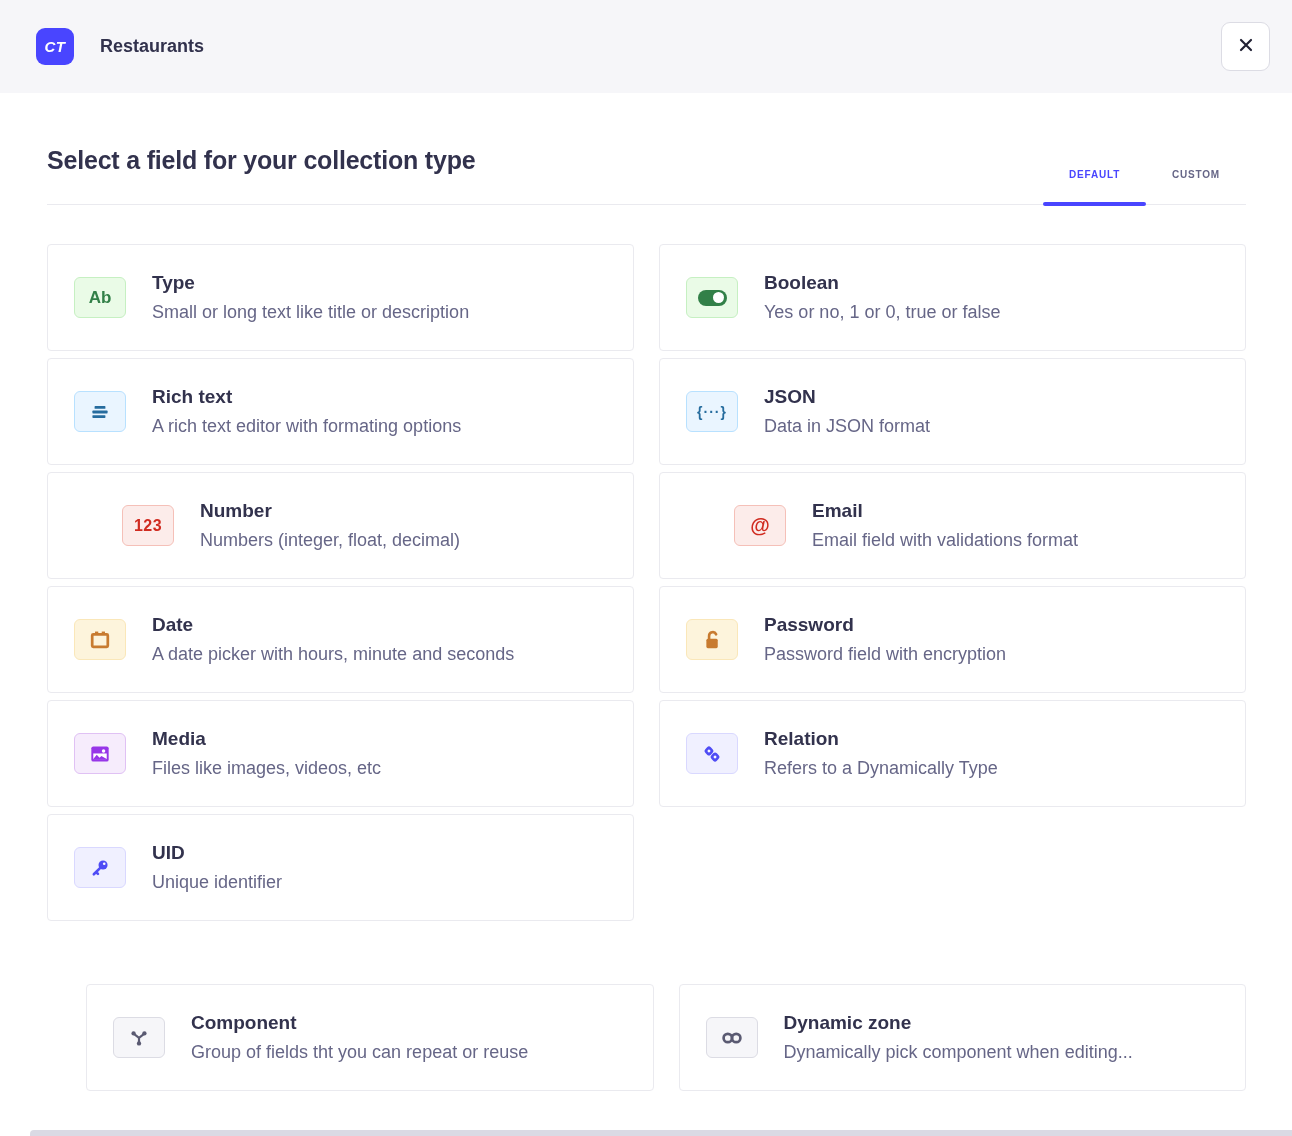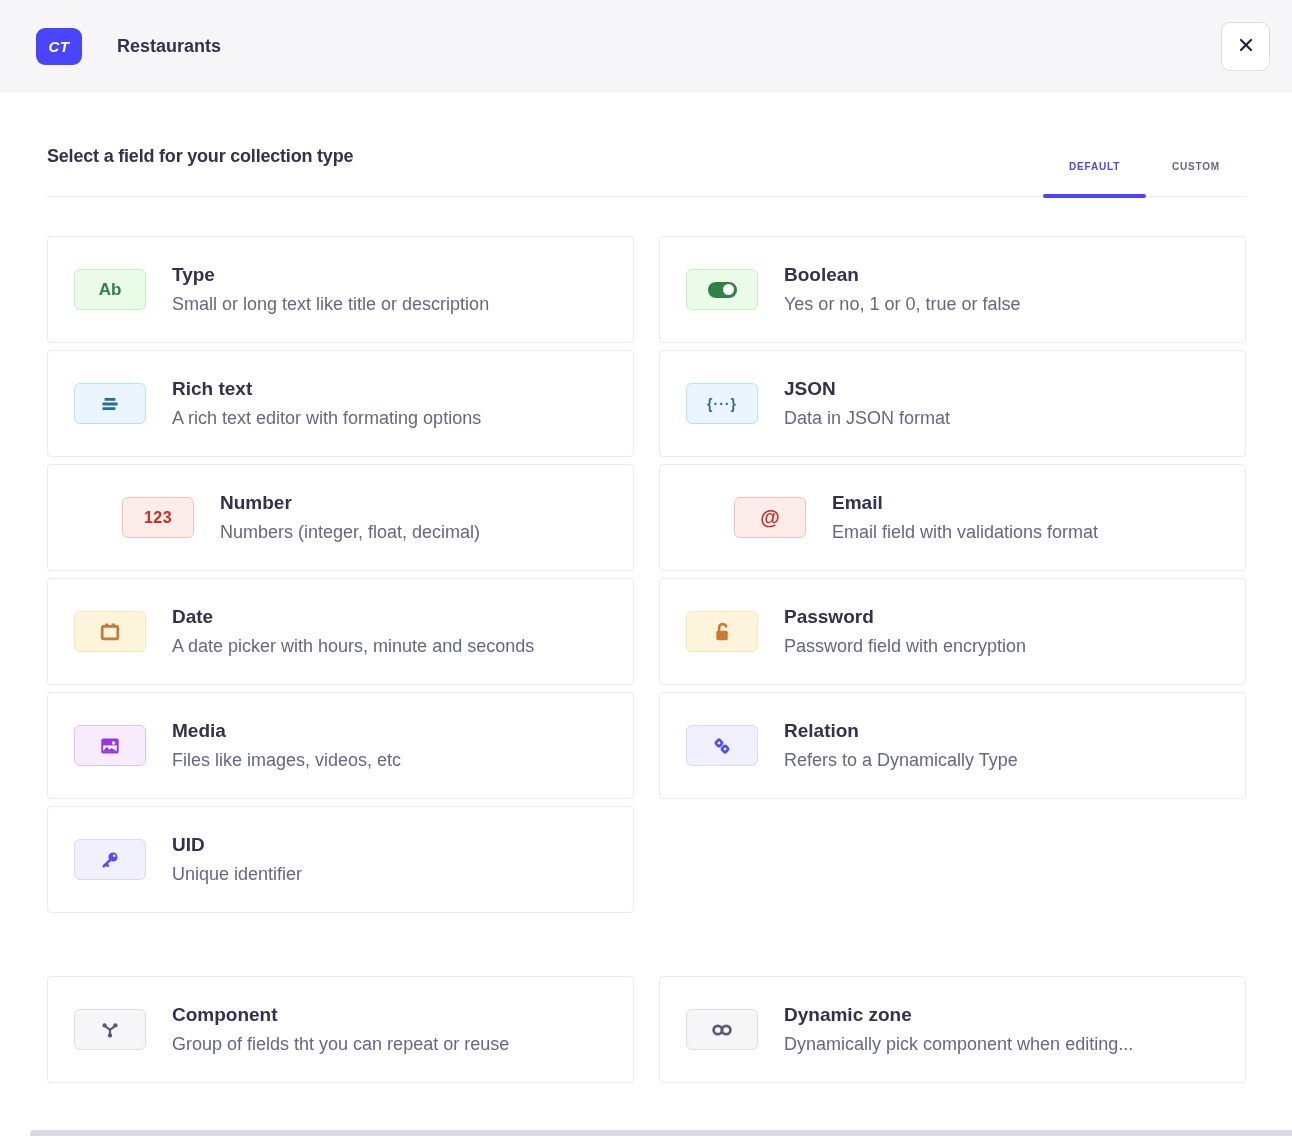--- a/index.html
+++ b/index.html
@@ -10,65 +10,65 @@
     position:relative;
     overflow:hidden;
   }
   
   .topbar {
     height:93px; background:#f6f6f9;
     display:flex; align-items:center;
     padding:0 22px 0 36px;
   }
   .ct-badge {
-    width:46px; height:37px; border-radius:9px;
+    width:38px; height:37px; border-radius:9px;
     background:#4945ff; color:#fff;
     font-weight:700; font-style:italic; font-size:15px;
     display:flex; align-items:center; justify-content:center;
-    margin-right:35px; letter-spacing:.5px;
+    margin-right:26px; letter-spacing:.5px;
   }
   .topbar-title { font-size:18px; font-weight:700; color:#32324d; }
   .close-btn {
     margin-left:auto; width:49px; height:49px;
     background:#fff; border:1px solid #dcdce4; border-radius:9px;
     display:flex; align-items:center; justify-content:center;
     cursor:pointer;
   }
   
   .content { padding:53px 46px 0 47px; }
   .title-row {
     display:flex; align-items:flex-end; justify-content:space-between;
     border-bottom:1px solid #eaeaef;
   }
-  .page-title { font-size:18px; font-weight:700; color:#32324d; padding-bottom:29px; letter-spacing:-.2px; }
+  .page-title { font-size:25px; font-weight:700; color:#32324d; padding-bottom:29px; letter-spacing:-.2px; }
   .tabs { display:flex; }
   .tab {
     position:relative; padding:0 26px 24px;
     font-size:10px; font-weight:700; letter-spacing:.8px;
     color:#666687; cursor:pointer; text-transform:uppercase;
   }
   .tab.active { color:#4945ff; }
   .tab.active::after {
     content:""; position:absolute; left:0; right:0; bottom:-2px;
     height:4px; background:#4945ff; border-radius:2px;
   }
   
   .grid {
     display:grid; grid-template-columns:1fr 1fr;
     column-gap:25px; row-gap:7px; margin-top:39px;
   }
-  .grid.bottom { margin-top:63px; }
+  .grid.bottom { margin-top:63px;margin-left:39px; }
   .card {
     height:107px; background:#fff;
     border:1px solid #eaeaef; border-radius:4px;
     display:flex; align-items:center;
     padding:0 20px 0 26px; cursor:pointer;
   }
   .iconbox {
-    width:72px; height:41px; border-radius:6px;
+    width:52px; height:41px; border-radius:6px;
     border:1px solid transparent;
     display:flex; align-items:center; justify-content:center;
     margin-right:26px; flex-shrink:0;
   }
   .p-green  { background:#eafbe7; border-color:#c6f0c2; color:#328048; }
   .p-blue   { background:#eaf5ff; border-color:#b8e1ff; color:#266c9e; }
   .p-red    { background:#fcecea; border-color:#f5c0b8; color:#d02b20;margin-left:48px; }
   .p-yellow { background:#fdf4dc; border-color:#fae7b9; color:#c87b30; }
   .p-purple { background:#f6ecfc; border-color:#e0c1f4; color:#9736e8; }
   .p-indigo { background:#f0f0ff; border-color:#d9d8ff; color:#4f4cf5; }

